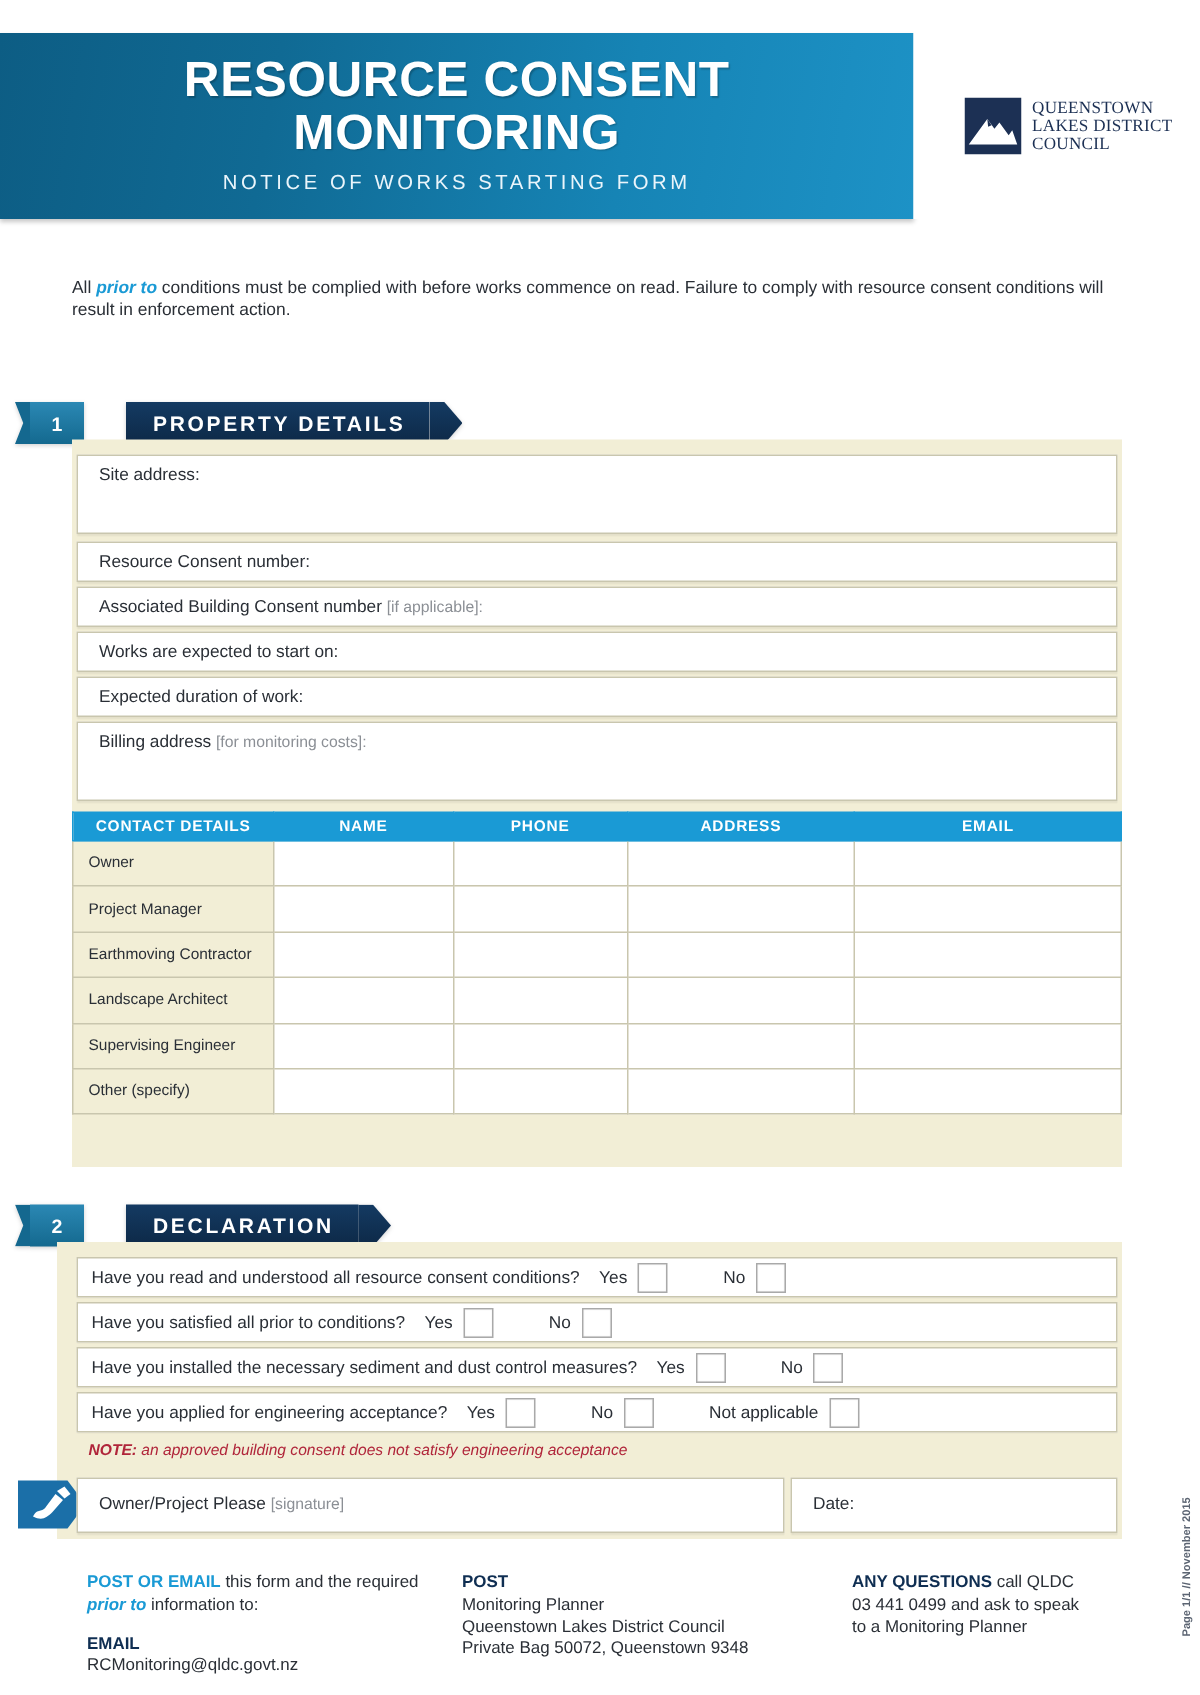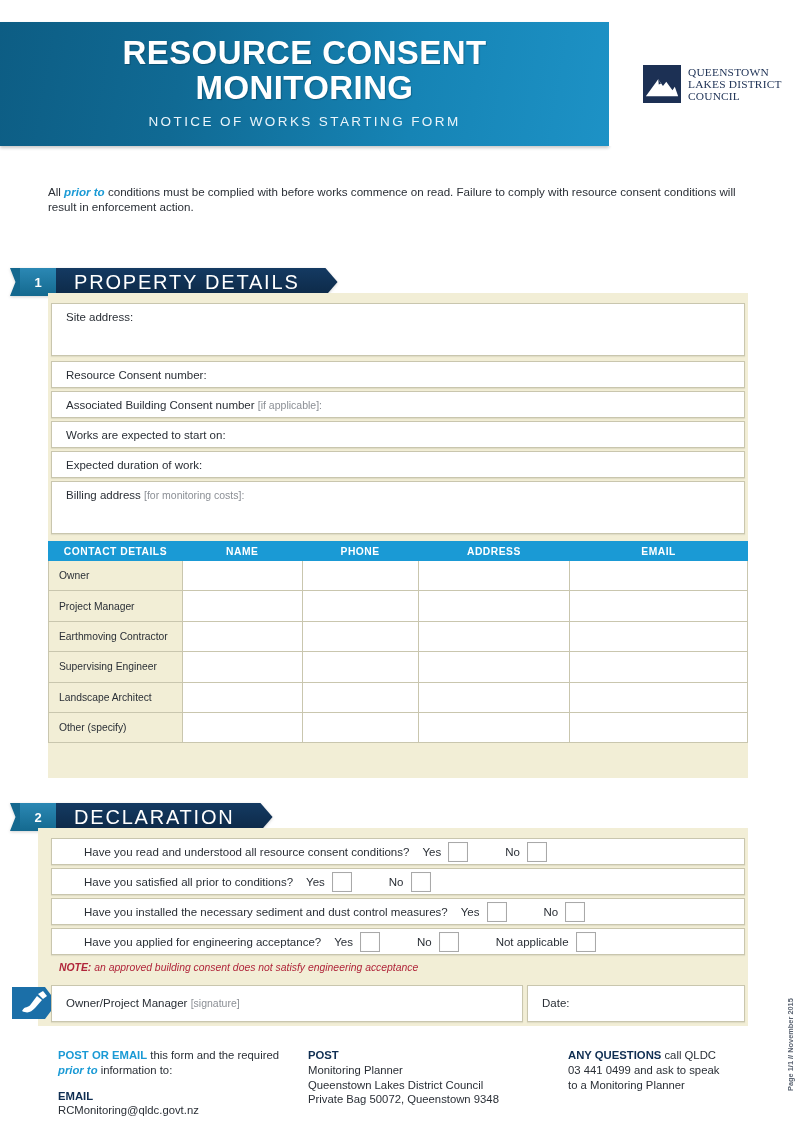--- a/index.html
+++ b/index.html
@@ -42,22 +42,22 @@
   .hl { color:#1a9ad5; font-weight:bold; font-style:italic; }
 
   
   .sec { position:absolute; left:10px; height:28px; }
   .sec-inner { position:relative; height:28px; display:flex; align-items:stretch; filter: drop-shadow(0 1.5px 1.5px rgba(0,0,0,.18)); }
   .sec-notch { width:10px; background:#14688f;
     clip-path: polygon(0 0, 100% 0, 100% 100%, 0 100%, 55% 50%); }
   .sec-num { width:36px; background: linear-gradient(180deg,#2b88b4,#14698f);
     color:#fff; font-weight:bold; font-size:13px; display:flex; align-items:center; justify-content:center; }
   .sec-body { background: linear-gradient(180deg,#143a62,#0d2947);
-    color:#fff; font-weight:normal; font-size:20px; letter-spacing:1.8px;
-    display:flex; align-items:center; padding:0 16px 0 18px; }
+    color:#fff; font-weight:bold; font-size:14px; letter-spacing:1.8px;
+    display:flex; align-items:center; padding:0 16px 0 18px;margin-left:28px; }
   .sec-arrow { width:22px; background: linear-gradient(180deg,#143a62,#0d2947);
     clip-path: polygon(0 0, 45% 0, 100% 50%, 45% 100%, 0 100%); }
 
   
   .panel { position:absolute; background:#f2eed6; }
 
   .fbox { position:absolute; background:#fff; border:1px solid #c9c6ae;
     box-shadow: 0 1px 1px rgba(0,0,0,.07); }
   .fbox .lbl { font-size:11.5px; color:#2a2f36; padding:7px 0 0 14px; }
   .it { color:#8b8f95; font-size:10.5px; }
@@ -67,21 +67,21 @@
   .ctable th {
     background:#1a9ad5; color:#fff; font-size:10.3px; font-weight:bold;
     letter-spacing:.5px; height:19px; border:1px solid #1a9ad5;
   }
   .ctable td { border:1px solid #c9c6ae; height:30.4px; background:#fff; }
   .ctable td.rowlbl { background:#f2eed6; font-size:10.3px; color:#2a2f36;
     padding-left:10px; font-weight:normal; }
 
   
   .qrow { position:absolute; background:#fff; border:1px solid #c9c6ae;
-    box-shadow: 0 1px 1px rgba(0,0,0,.07); display:flex; align-items:center; padding-left:32px; }
+    box-shadow: 0 1px 1px rgba(0,0,0,.07); display:flex; align-items:center; padding-left:9px; }
   .qtext { font-size:11.5px; color:#2a2f36; }
   .opt { display:flex; align-items:center; font-size:11.5px; color:#2a2f36; }
   .cb { width:20px; height:20px; background:#fff; border:1px solid #a9a9a9;
     margin-left:7px; box-shadow: inset 0 0 1px rgba(0,0,0,.12); }
   .note { position:absolute; font-size:10.4px; font-style:italic; color:#b0253a; }
   .note b { font-style:italic; }
 
   .pen-tab { position:absolute; width:46px; height:38px; }
 
   
@@ -185,28 +185,28 @@
           <td></td>
         </tr>
       <tr>
           <td class="rowlbl">Earthmoving Contractor</td>
           <td></td>
           <td></td>
           <td></td>
           <td></td>
         </tr>
       <tr>
+          <td class="rowlbl">Landscape Architect</td>
+          <td></td>
+          <td></td>
+          <td></td>
+          <td></td>
+        </tr>
+      <tr>
           <td class="rowlbl">Supervising Engineer</td>
-          <td></td>
-          <td></td>
-          <td></td>
-          <td></td>
-        </tr>
-      <tr>
-          <td class="rowlbl">Landscape Architect</td>
           <td></td>
           <td></td>
           <td></td>
           <td></td>
         </tr>
       <tr>
           <td class="rowlbl">Other (specify)</td>
           <td></td>
           <td></td>
           <td></td>
@@ -279,21 +279,21 @@
     <b>NOTE:</b><span> an approved building consent does not satisfy engineering acceptance</span>
   </div>
 
   <svg class="pen-tab" style="left:12px; top:984px;" viewBox="0 0 46 38">
     <path d="M0 3 L33 3 L45 19 L33 35 L0 35 Z" fill="#1b6fa8"></path>
     <path d="M10 27 C13 21, 16 25, 19 20 L25 12 L30 16 L23 24 C19 28, 16 30, 10 27 Z" fill="#ffffff"></path>
     <path d="M26 10 L31 7 L35 12 L31 15 Z" fill="#ffffff"></path>
   </svg>
 
   <div class="fbox" style="left:51px; top:985px; width:472px; height:37px;">
-    <div class="lbl" style="padding-top:11px;"><span>Owner/Project Manager </span><span class="it">[signature]</span></div>
+    <div class="lbl" style="padding-top:11px;"><span>Owner/Project Please </span><span class="it">[signature]</span></div>
   </div>
   <div class="fbox" style="left:527px; top:985px; width:218px; height:37px;">
     <div class="lbl" style="padding-top:11px;"><span>Date:</span></div>
   </div>
 
   <div class="foot" style="left:58px; top:1048px; width:230px;">
     <div><span class="cyan">POST OR EMAIL</span><span> this form and the required </span><span class="cyan-i">prior to</span><span> information to:</span></div>
     <div style="margin-top:11px;"><b>EMAIL</b></div>
     <div>RCMonitoring@qldc.govt.nz</div>
   </div>

